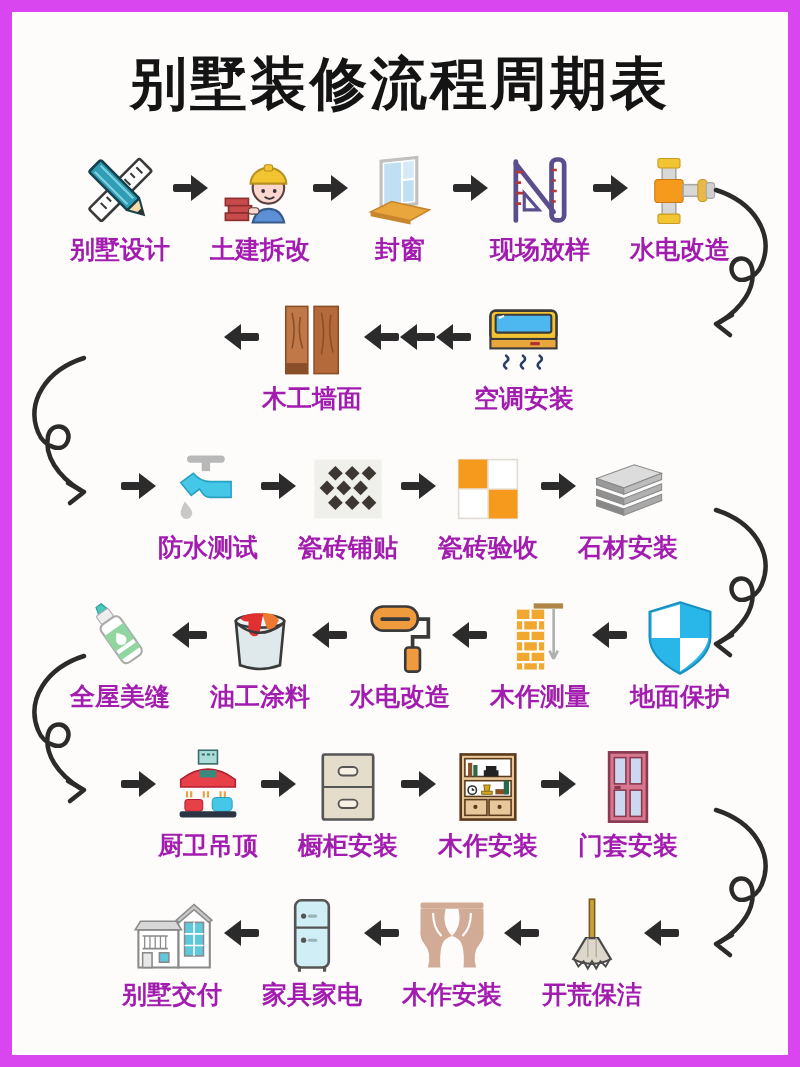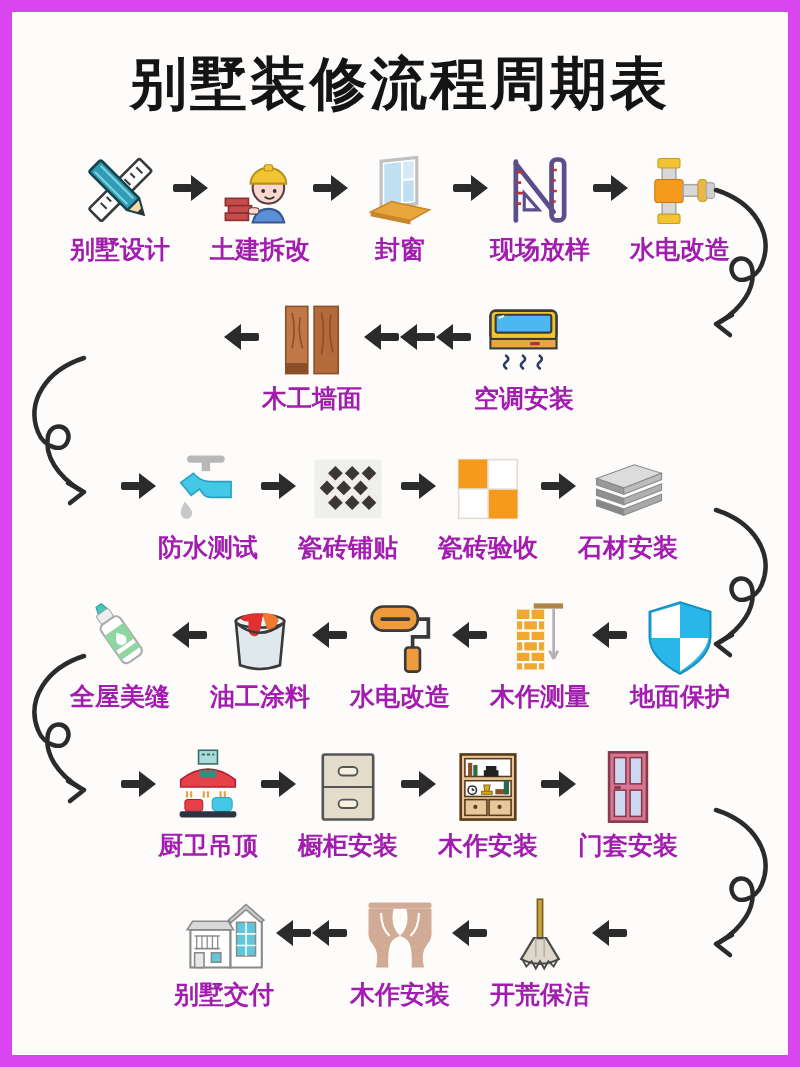--- a/index.html
+++ b/index.html
@@ -359,20 +359,34 @@
               <path d="M5 34h44l-5-8H10z" fill="#d8d8d8" stroke="#8a8a8a" stroke-width="1.5"></path>
               <path d="M12 40h24M12 52h24" stroke="#8a8a8a" stroke-width="1.5"></path>
               <path d="M14 40v12M19 40v12M24 40v12M29 40v12M34 40v12" stroke="#8a8a8a" stroke-width="1.2"></path>
               <rect x="12" y="56" width="9" height="14" fill="#e8e8e8" stroke="#8a8a8a" stroke-width="1.5"></rect>
               <rect x="28" y="56" width="9" height="9" fill="#5fc8dc" stroke="#8a8a8a" stroke-width="1.5"></rect>
             </svg>
         </div>
         <div class="step-label">别墅交付</div>
       </div>
       <div class="arrow left"></div>
+      <div class="step">
+        <div class="icon-box">
+          <svg viewBox="0 0 80 80">
+              <rect x="24" y="6" width="32" height="64" rx="6" fill="#cfeef5" stroke="#555" stroke-width="2.5"></rect>
+              <path d="M24 32h32" stroke="#555" stroke-width="2"></path>
+              <circle cx="32" cy="21" r="2.5" fill="#555"></circle>
+              <rect x="36" y="19.5" width="9" height="3" rx="1.5" fill="#9ab4bc"></rect>
+              <circle cx="32" cy="44" r="2.5" fill="#555"></circle>
+              <rect x="36" y="42.5" width="9" height="3" rx="1.5" fill="#9ab4bc"></rect>
+              <path d="M28 70v4M52 70v4" stroke="#555" stroke-width="3"></path>
+            </svg>
+        </div>
+        <div class="step-label">家具家电</div>
+      </div>
       <div class="arrow left"></div>
       <div class="step">
         <div class="icon-box">
           <svg viewBox="0 0 80 80">
               <rect x="10" y="8" width="60" height="6" rx="2" fill="#d2ab96"></rect>
               <path d="M10 14h24q-4 16 6 26-8 2-10 10-2 9-1 20H17q4-14-3-22-5-6-4-14z" fill="#d2ab96"></path>
               <path d="M70 14H46q4 16-6 26 8 2 10 10 2 9 1 20h12q-4-14 3-22 5-6 4-14z" fill="#d2ab96"></path>
               <path d="M22 18q0 14 8 22M58 18q0 14-8 22" stroke="#fff" stroke-width="2" fill="none"></path>
             </svg>
         </div>

